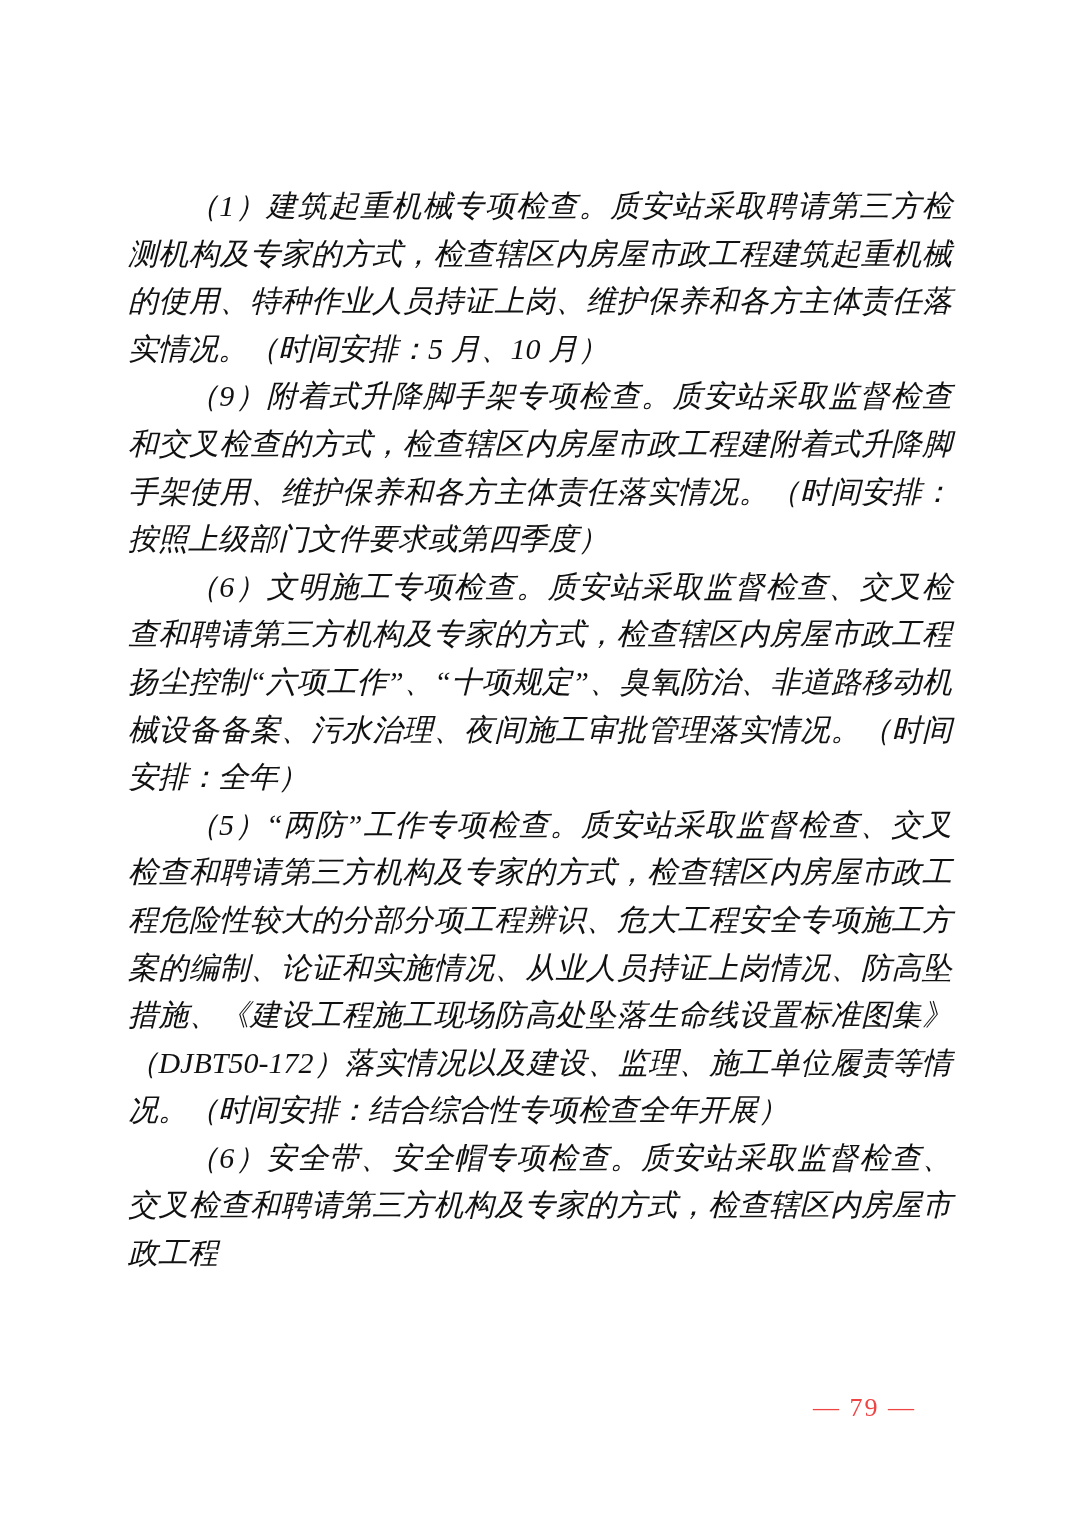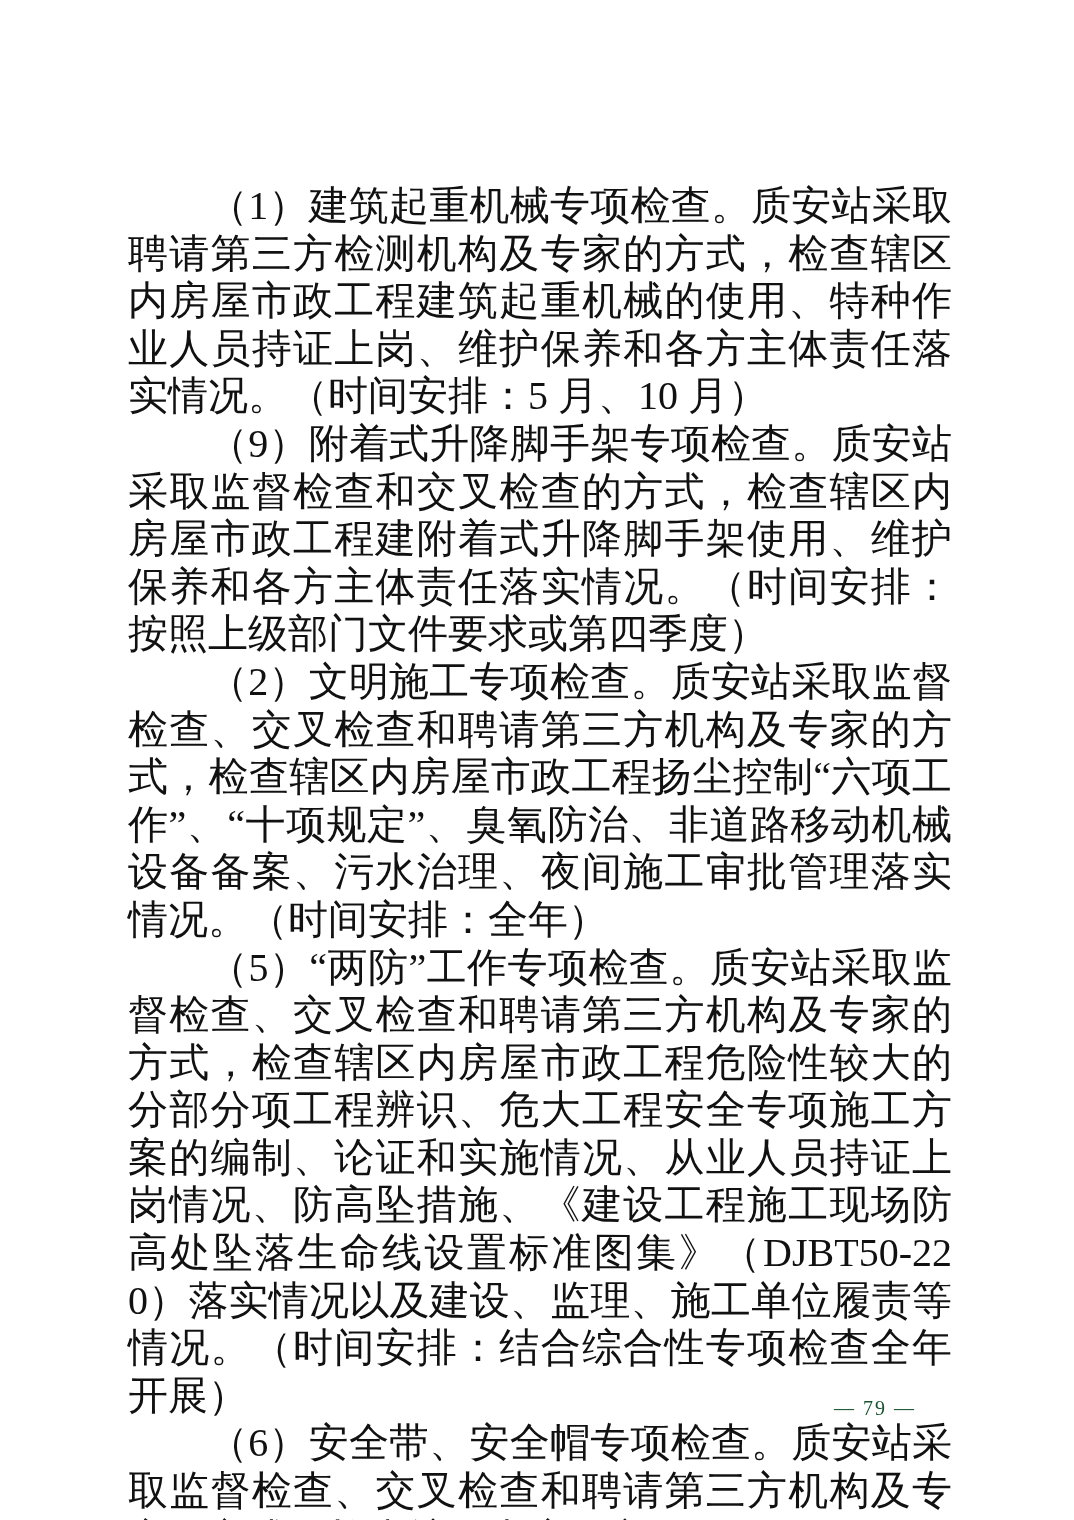--- a/index.html
+++ b/index.html
@@ -22,45 +22,46 @@
   }
   .body-text {
     position: absolute;
     left: 128px;
     top: 182px;
     width: 824px;
   }
   .para {
     margin: 0;
     padding: 0;
-    font-size: 40px;
+    font-size: 30px;
     line-height: 47.6px;
     text-align: justify;
     text-align-last: left;
     text-indent: 2em;
     word-break: break-all;
     color: #111111;
+    font-style: italic;
   }
   .footer {
     position: absolute;
     top: 1388px;
     right: 158px;
-    font-size: 20px;
+    font-size: 26px;
     line-height: 40px;
-    color: #14532d;
+    color: #ef4444;
     letter-spacing: 2px;
   }
 </style>
 </head>
 <body>
 
 <div class="page">
   <div class="body-text">
     <p class="para">（1）建筑起重机械专项检查。质安站采取聘请第三方检测机构及专家的方式，检查辖区内房屋市政工程建筑起重机械的使用、特种作业人员持证上岗、维护保养和各方主体责任落实情况。（时间安排：5 月、10 月）</p>
     <p class="para">（9）附着式升降脚手架专项检查。质安站采取监督检查和交叉检查的方式，检查辖区内房屋市政工程建附着式升降脚手架使用、维护保养和各方主体责任落实情况。（时间安排：按照上级部门文件要求或第四季度）</p>
-    <p class="para">（2）文明施工专项检查。质安站采取监督检查、交叉检查和聘请第三方机构及专家的方式，检查辖区内房屋市政工程扬尘控制“六项工作”、“十项规定”、臭氧防治、非道路移动机械设备备案、污水治理、夜间施工审批管理落实情况。（时间安排：全年）</p>
-    <p class="para">（5）“两防”工作专项检查。质安站采取监督检查、交叉检查和聘请第三方机构及专家的方式，检查辖区内房屋市政工程危险性较大的分部分项工程辨识、危大工程安全专项施工方案的编制、论证和实施情况、从业人员持证上岗情况、防高坠措施、《建设工程施工现场防高处坠落生命线设置标准图集》（DJBT50-220）落实情况以及建设、监理、施工单位履责等情况。（时间安排：结合综合性专项检查全年开展）</p>
+    <p class="para">（6）文明施工专项检查。质安站采取监督检查、交叉检查和聘请第三方机构及专家的方式，检查辖区内房屋市政工程扬尘控制“六项工作”、“十项规定”、臭氧防治、非道路移动机械设备备案、污水治理、夜间施工审批管理落实情况。（时间安排：全年）</p>
+    <p class="para">（5）“两防”工作专项检查。质安站采取监督检查、交叉检查和聘请第三方机构及专家的方式，检查辖区内房屋市政工程危险性较大的分部分项工程辨识、危大工程安全专项施工方案的编制、论证和实施情况、从业人员持证上岗情况、防高坠措施、《建设工程施工现场防高处坠落生命线设置标准图集》（DJBT50-172）落实情况以及建设、监理、施工单位履责等情况。（时间安排：结合综合性专项检查全年开展）</p>
     <p class="para">（6）安全带、安全帽专项检查。质安站采取监督检查、交叉检查和聘请第三方机构及专家的方式，检查辖区内房屋市政工程</p>
   </div>
   <div class="footer">
     <span>— 79 —</span>
   </div>
 </div>
 
 </body></html>

